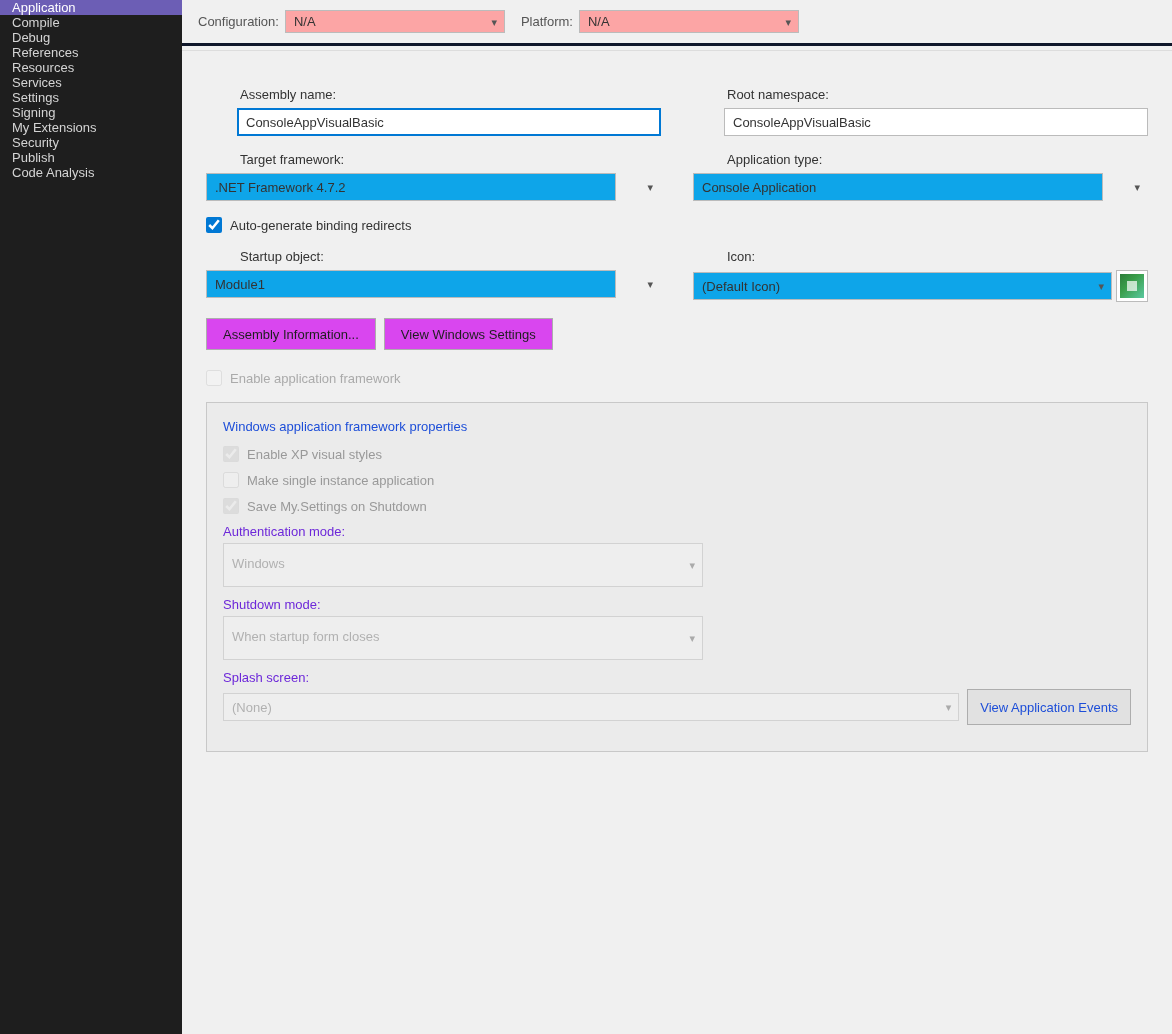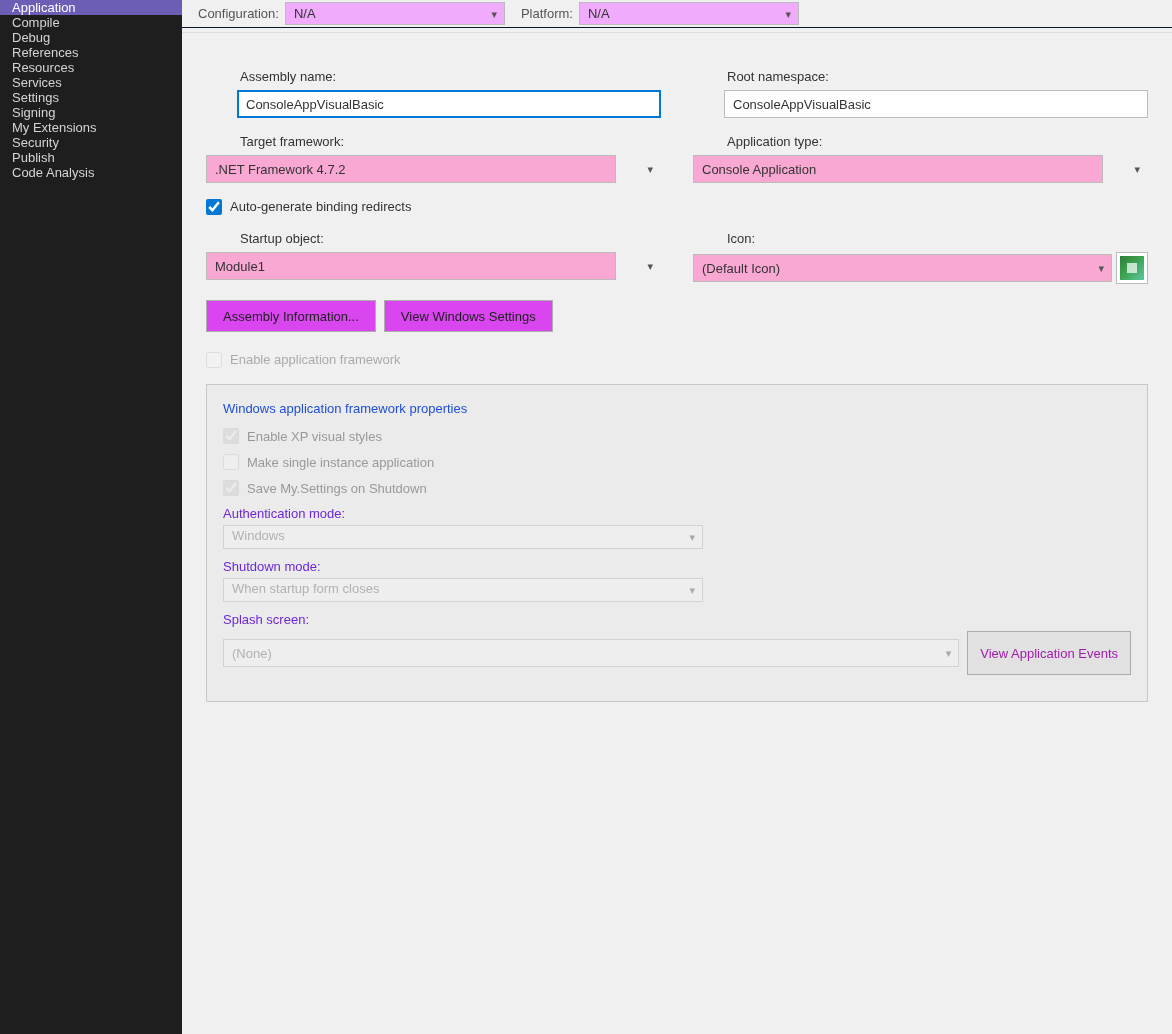--- a/index.html
+++ b/index.html
@@ -40,37 +40,37 @@
       display: flex;
       flex-direction: column;
       overflow-y: auto;
     }
     
     .top-bar {
       display: flex;
       align-items: center;
       padding: 8px 16px;
       background: #f0f0f0;
-      border-bottom: 1px solid #0f172a;
+      border-bottom: 3px solid #0f172a;
       gap: 16px;
-      height: 28px;
+      height: 46px;
     }
     .top-bar-item {
       display: flex;
       align-items: center;
       gap: 6px;
       font-size: 13px;
       color: #333;
     }
     .top-bar-label {
       color: #555;
     }
     .top-bar-select {
       border: 1px solid #bbb;
-      background: #f0abfc;
+      background: #fca5a5;
       padding: 3px 24px 3px 8px;
       font-size: 13px;
       appearance: none;
       -webkit-appearance: none;
       color: #333;
       cursor: pointer;
       position: relative;
       min-width: 220px;
     }
     .select-wrapper {
@@ -137,31 +137,32 @@
       top: 50%;
       transform: translateY(-50%);
       pointer-events: none;
       color: #555;
       font-size: 11px;
     }
     .form-select {
       border: 1px solid #bbb;
       padding: 4px 28px 4px 8px;
       font-size: 13px;
-      background: #f9a8d4;
+      background: #0ea5e9;
       color: #333;
       height: 28px;
       appearance: none;
       -webkit-appearance: none;
       cursor: pointer;
       width: 100%;
     }
     
     .checkbox-row {
       display: flex;
+      align-items: center;
       gap: 8px;
       margin-bottom: 16px;
     }
     .checkbox-input {
       width: 16px;
       height: 16px;
       accent-color: #0078d4;
       cursor: pointer;
     }
     .checkbox-label {
@@ -227,21 +228,21 @@
       pointer-events: none;
       color: #aaa;
       font-size: 11px;
     }
     .framework-select {
       border: 1px solid #c8c8c8;
       padding: 1px 28px 4px 8px;
       font-size: 13px;
       background: #f0f0f0;
       color: #999;
-      height: 24px;
+      height: 44px;
       appearance: none;
       -webkit-appearance: none;
       width: 100%;
     }
     
     .splash-row {
       display: flex;
       align-items: center;
       gap: 8px;
     }
@@ -269,23 +270,23 @@
       height: 28px;
       appearance: none;
       -webkit-appearance: none;
       width: 100%;
     }
     .btn-view-events {
       padding: 4px 12px;
       font-size: 13px;
       border: 1px solid #adadad;
       background: #e1e1e1;
-      color: #a21caf;
+      color: #1d4ed8;
       cursor: pointer;
-      height: 44px;
+      height: 36px;
       white-space: nowrap;
     }
     
     .icon-preview {
       width: 32px;
       height: 32px;
       border: 1px solid #bbb;
       background: #fff;
       display: flex;
       align-items: center;

